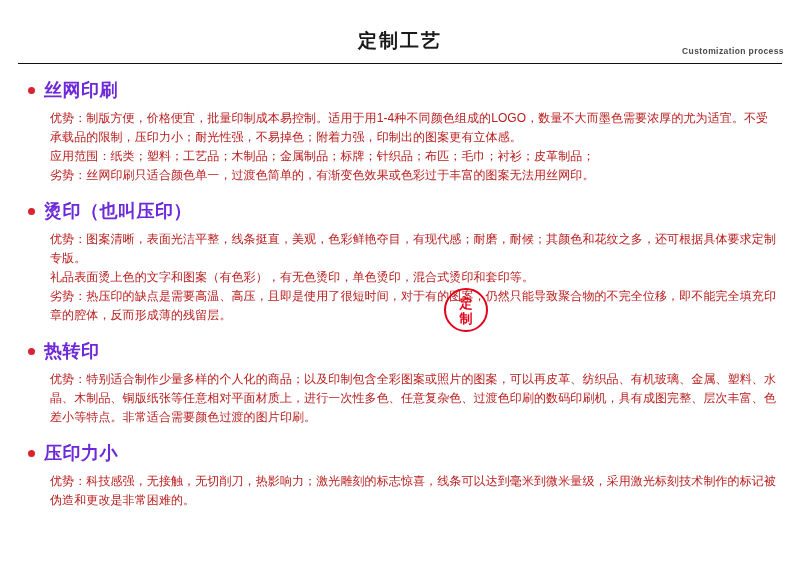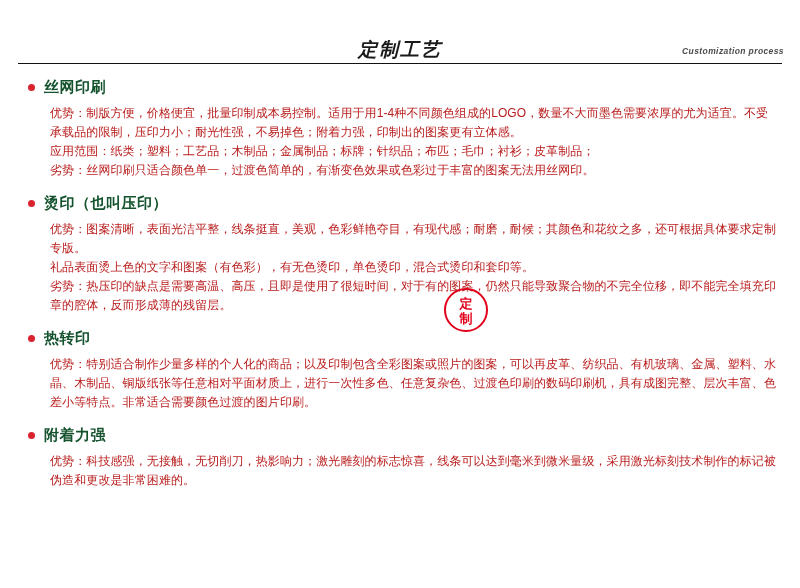--- a/index.html
+++ b/index.html
@@ -16,24 +16,23 @@
     position: relative;
   }
   .page {
     position: relative;
     width: 800px;
     height: 588px;
     box-sizing: border-box;
   }
   .header {
     position: relative;
-    padding-top: 37px;
+    padding-top: 28px;
     height: 64px;
     box-sizing: border-box;
-    font-style: italic;
   }
   .header-title {
     text-align: center;
     font-size: 19px;
     font-weight: bold;
     color: #1a1a1a;
     letter-spacing: 2px;
   }
   .header-sub {
     position: absolute;
@@ -65,23 +64,23 @@
   }
   .bullet {
     width: 7px;
     height: 7px;
     border-radius: 50%;
     background: #d9232e;
     margin-right: 9px;
     flex: 0 0 auto;
   }
   .sec-title {
-    font-size: 15px;
+    font-size: 18px;
     font-weight: bold;
-    color: #14532d;
+    color: #6d28d9;
     letter-spacing: 0.5px;
   }
   .para-wrap {
     margin-left: 22px;
   }
   .para-wrap .line {
     font-size: 12px;
     line-height: 19px;
     color: #b91c1c;
     letter-spacing: 0.1px;
@@ -161,21 +160,21 @@
         <span class="sec-title">热转印</span>
       </div>
       <div class="para-wrap">
         <div class="line">优势：特别适合制作少量多样的个人化的商品；以及印制包含全彩图案或照片的图案，可以再皮革、纺织品、有机玻璃、金属、塑料、水晶、木制品、铜版纸张等任意相对平面材质上，进行一次性多色、任意复杂色、过渡色印刷的数码印刷机，具有成图完整、层次丰富、色差小等特点。非常适合需要颜色过渡的图片印刷。</div>
       </div>
     </div>
 
     <div class="section">
       <div class="sec-head">
         <span class="bullet"></span>
-        <span class="sec-title">附着力强</span>
+        <span class="sec-title">压印力小</span>
       </div>
       <div class="para-wrap">
         <div class="line">优势：科技感强，无接触，无切削刀，热影响力；激光雕刻的标志惊喜，线条可以达到毫米到微米量级，采用激光标刻技术制作的标记被伪造和更改是非常困难的。</div>
 
       </div>
     </div>
 
   </div>
 
   <div class="watermark">

